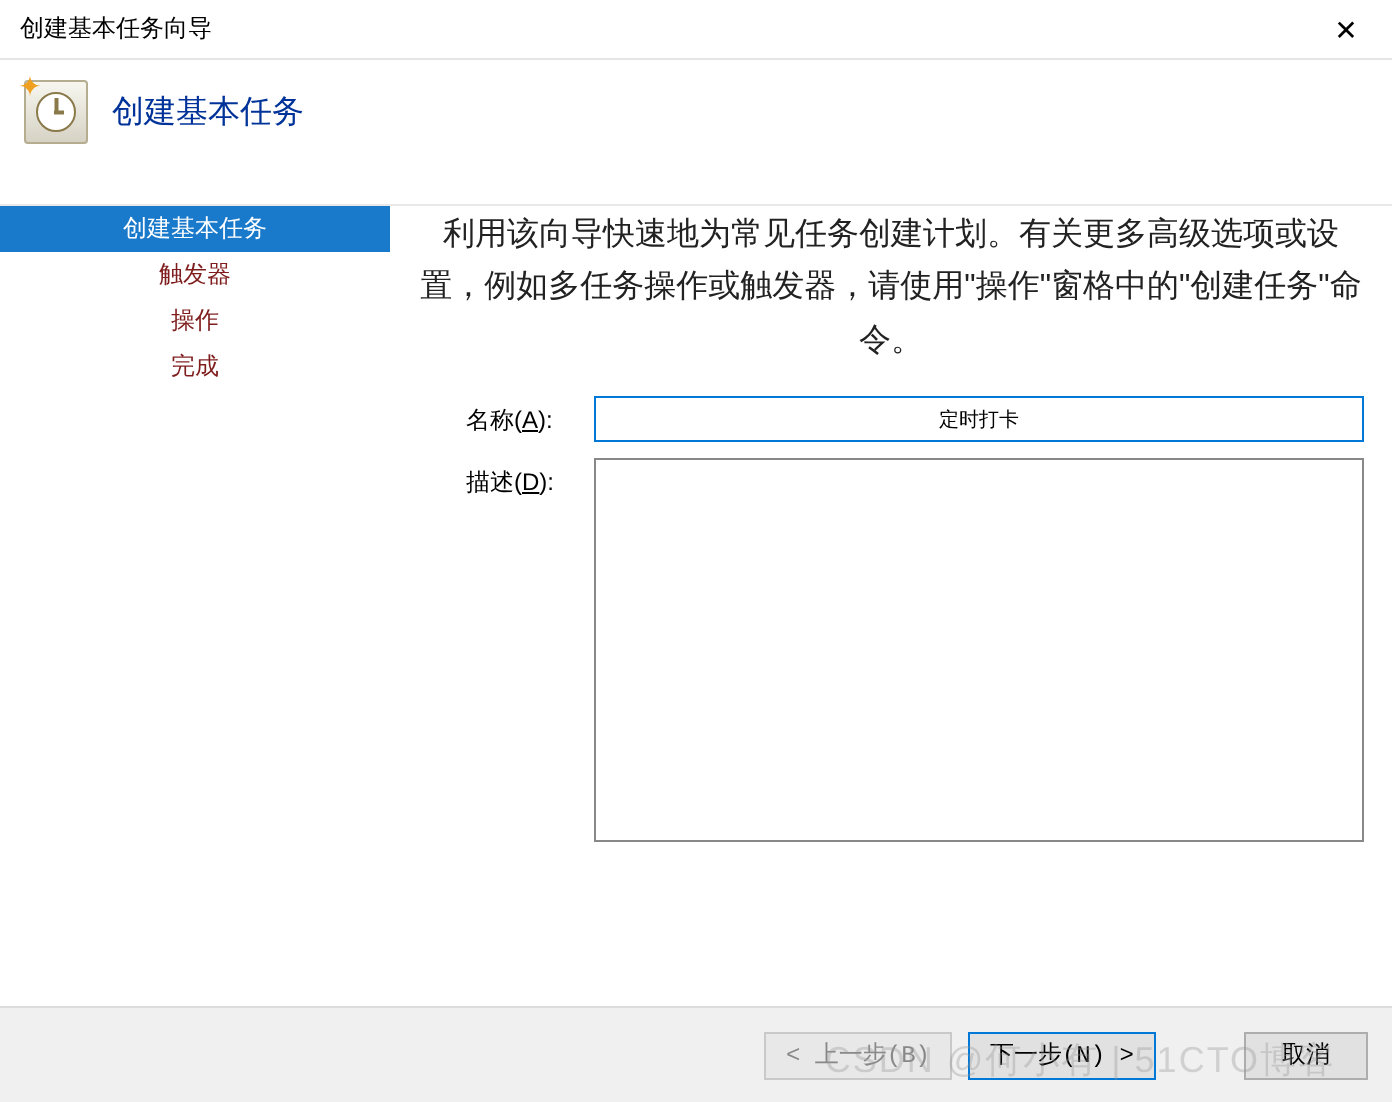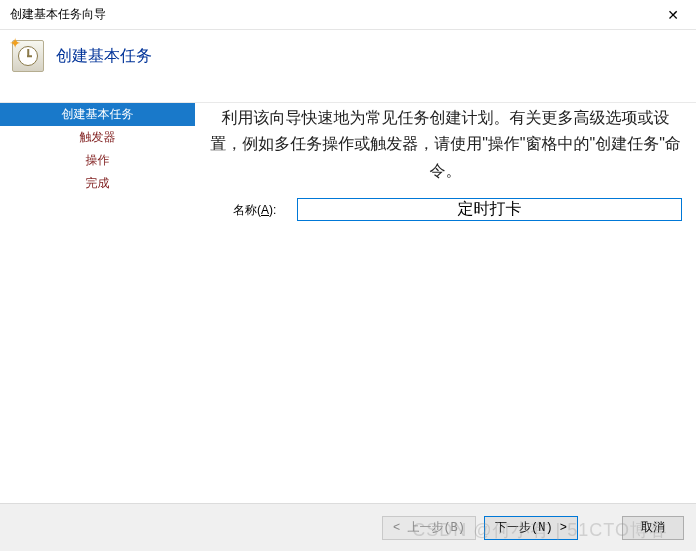--- a/index.html
+++ b/index.html
@@ -136,21 +136,21 @@
       padding-top:4px;
       font-size:12px;
       margin-left:24px;
     }
     .form-label u { text-decoration: underline; }
     .name-input {
       flex:1;
       height:23px;
       border:1px solid #0078d7;
       padding:2px 6px;
-      font-size:16px;
+      font-size:10px;
       font-family: inherit;
       outline:none;
     }
     .desc-input {
       flex:1;
       height:192px;
       border:1px solid #888;
       padding:4px 6px;
       font-size:12px;
       font-family: inherit;
@@ -231,20 +231,26 @@
     <div class="content">
       <div class="intro">利用该向导快速地为常见任务创建计划。有关更多高级选项或设置，例如多任务操作或触发器，请使用"操作"窗格中的"创建任务"命令。</div>
 
       <div class="form-row">
         <div class="form-label">
           <span>名称(</span><u>A</u><span>):</span>
         </div>
         <input type="text" class="name-input" value="定时打卡" style="">
       </div>
 
+      <div class="form-row">
+        <div class="form-label">
+          <span>描述(</span><u>D</u><span>):</span>
+        </div>
+        <textarea class="desc-input" style=""></textarea>
+      </div>
     </div>
   </div>
 
   <div class="footer">
     <button class="btn" disabled="">&lt; 上一步(B)</button>
     <button class="btn default">下一步(N) &gt;</button>
     <button class="btn cancel">取消</button>
     <div class="watermark">CSDN @何小有 | 51CTO博客</div>
   </div>
 

